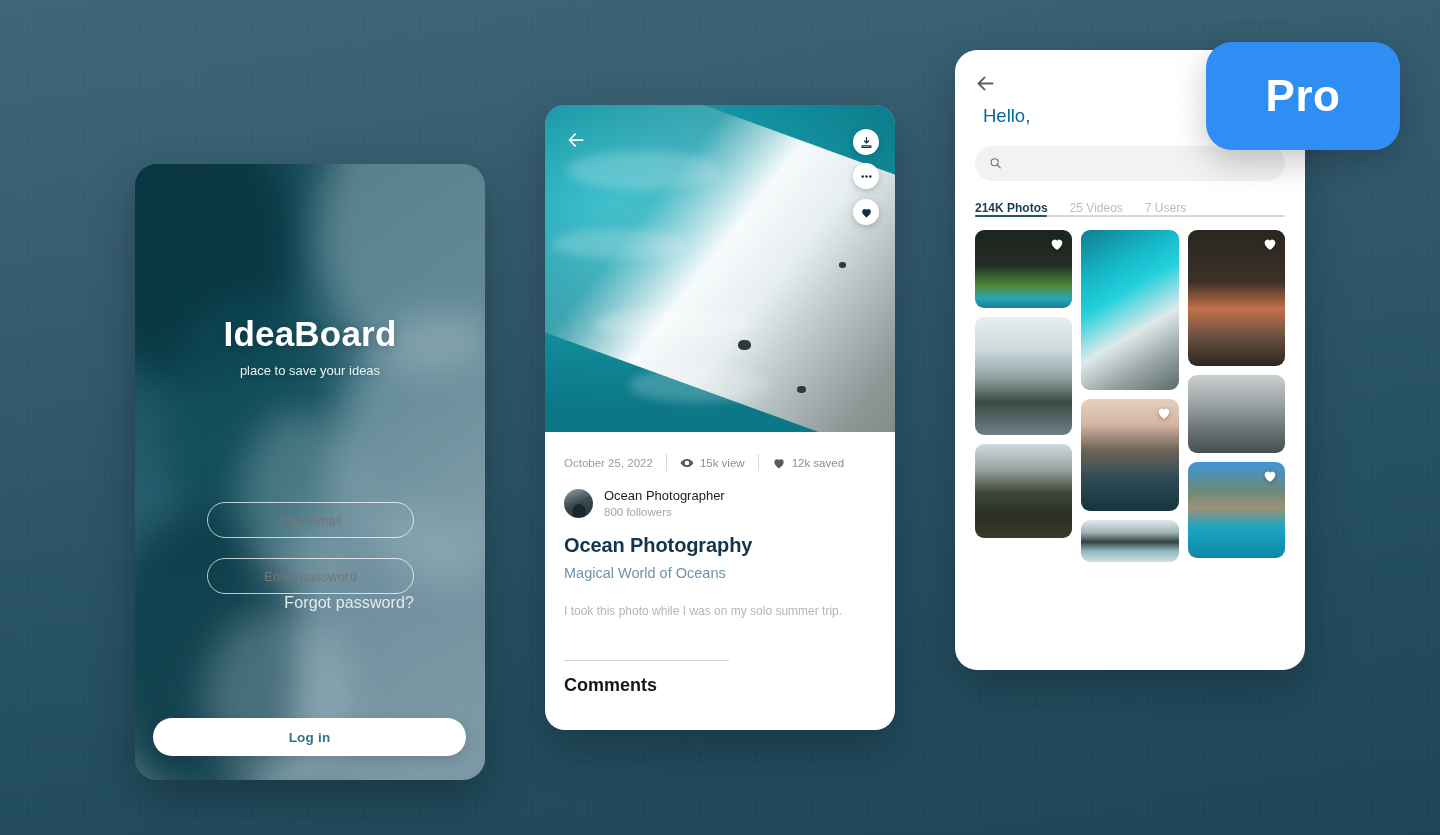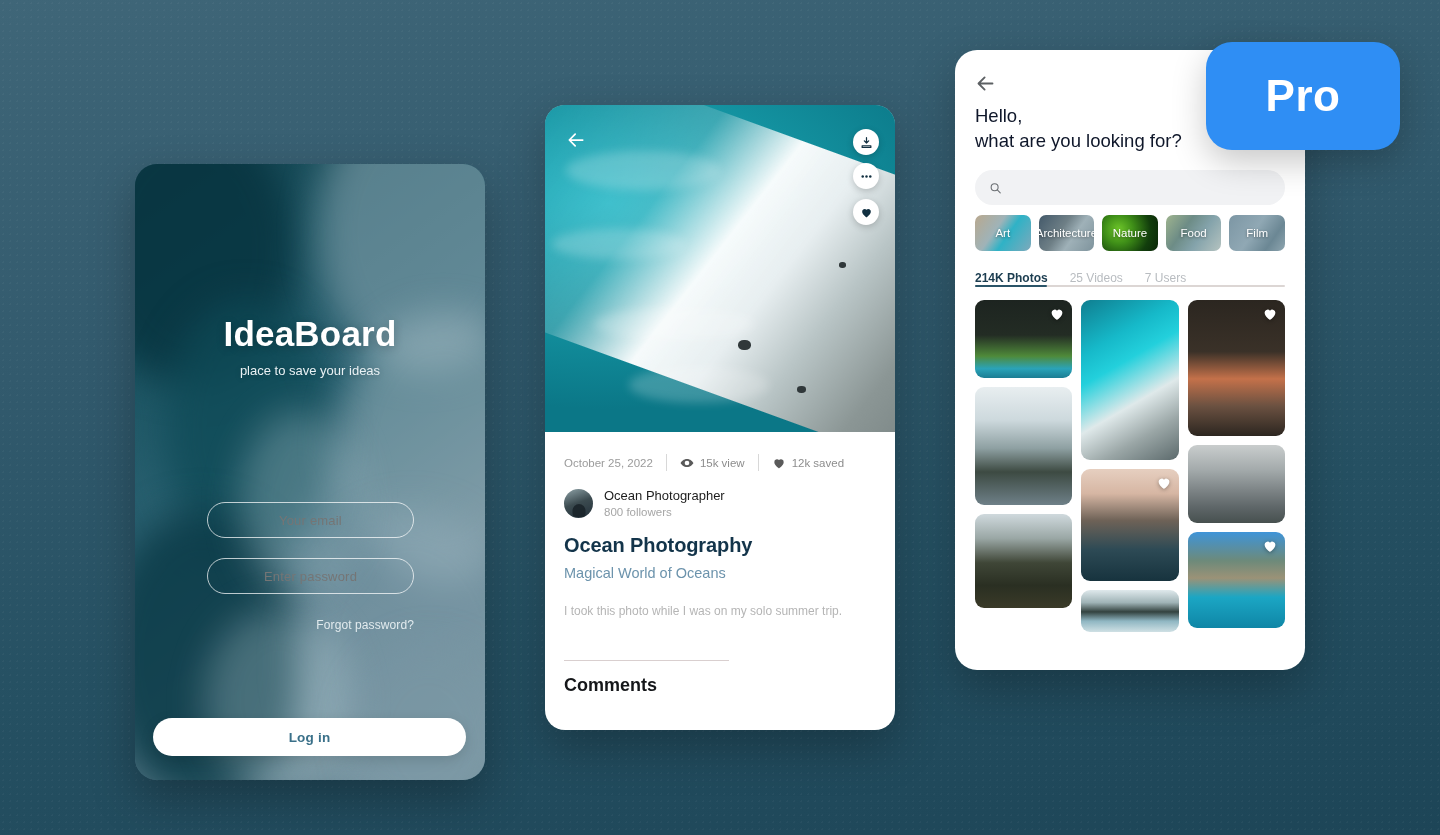--- a/index.html
+++ b/index.html
@@ -38,21 +38,21 @@
   }
   .field{
     position:absolute; left:72px; width:207px; height:36px; border-radius:18px;
     border:1px solid rgba(255,255,255,.72); background:transparent;
     color:#eef4f6; font-size:13px; text-align:center; line-height:34px;
     font-family:"Liberation Sans", sans-serif; letter-spacing:.2px;
   }
   #field-email{top:338px;}
   #field-password{top:394px;}
   .forgot{
-    position:absolute; right:71px; top:454px; font-size:12px;
+    position:absolute; right:71px; top:430px; font-size:16px;
     color:#e2ebee; letter-spacing:.1px;
   }
   .login-btn{
     position:absolute; left:18px; top:554px; width:313px; height:38px;
     background:#ffffff; border:none; border-radius:19px;
     color:#3a7089; font-size:13.5px; font-weight:700; letter-spacing:.2px;
     cursor:pointer; font-family:"Liberation Sans", sans-serif;
     box-shadow:0 4px 14px rgba(0,0,0,.13);
   }
 
@@ -123,21 +123,21 @@
 
   
   #phone-search{
     position:absolute; left:955px; top:50px; width:350px; height:620px;
     border-radius:22px; background:#fff; z-index:2; overflow:hidden;
     box-shadow:0 18px 46px rgba(0,0,0,.26);
   }
   .s-head{padding:22px 20px 0 20px;}
   #btn-back-search{width:26px;height:22px;display:flex;align-items:center;cursor:pointer;}
   #btn-back-search svg{width:21px;height:21px;stroke:#5c6063;fill:none;stroke-width:2.1;}
-  .greet{margin-top:10px; font-size:18.5px; color:#0f172a; line-height:1.33; font-weight:400;}
+  .greet{margin-top:10px; font-size:18.5px; color:#0369a1; line-height:1.33; font-weight:400;margin-left:8px;}
   .searchbar{
     margin:17px 20px 0 20px; height:35px; border-radius:18px; background:#f1f2f4;
     display:flex; align-items:center; padding:0 14px; cursor:text;
   }
   .searchbar svg{width:14px;height:14px;stroke:#6b6f73;fill:none;stroke-width:2;}
   .searchbar input{
     border:none;background:transparent;outline:none;margin-left:10px;
     font-size:12.5px;color:#3a3a3a;width:100%;font-family:"Liberation Sans", sans-serif;
   }
   .chips{display:flex; gap:8px; margin:10px 20px 0 20px;}
@@ -282,49 +282,31 @@
 
 <div id="phone-search">
   <div class="s-head">
     <div id="btn-back-search">
       <svg viewBox="0 0 24 24">
         <path d="M20 12H5M11 5l-7 7 7 7" stroke-linecap="round" stroke-linejoin="round"></path>
       </svg>
     </div>
     <div class="greet">
       <div>Hello,</div>
-      <div>what are you looking for?</div>
     </div>
   </div>
 
   <div class="searchbar">
     <svg viewBox="0 0 24 24">
       <circle cx="10.5" cy="10.5" r="6.5"></circle>
         <path d="M15.5 15.5L21 21" stroke-linecap="round"></path>
     </svg>
     <input type="text" placeholder="" style="">
   </div>
 
-  <div class="chips">
-    <div class="chip" style="background:linear-gradient(125deg,#b9a88e 0%,#9fb3b8 38%,#2fb2c6 58%,#7ea9bb 100%);">
-      <span>Art</span>
-    </div>
-    <div class="chip" style="background:linear-gradient(125deg,#43596a 0%,#6e7f86 40%,#9fb1b8 62%,#7e939c 100%);">
-      <span>Architecture</span>
-    </div>
-    <div class="chip" style="background:radial-gradient(circle at 30% 40%,#6ec62a 0%,#3f8f18 32%,#123e0c 70%,#0a2608 100%);">
-      <span>Nature</span>
-    </div>
-    <div class="chip" style="background:linear-gradient(125deg,#9fb48f 0%,#6d8c86 35%,#84a3ab 62%,#b5c3c0 100%);">
-      <span>Food</span>
-    </div>
-    <div class="chip" style="background:linear-gradient(125deg,#7c96a4 0%,#90a8b4 45%,#6b8794 75%,#8fa6b0 100%);">
-      <span>Film</span>
-    </div>
-  </div>
 
   <div class="tabs">
     <div class="tab active">214K Photos</div>
     <div class="tab">25 Videos</div>
     <div class="tab">7 Users</div>
   </div>
   <div class="tabs-rule">
       <i></i>
     </div>
 

